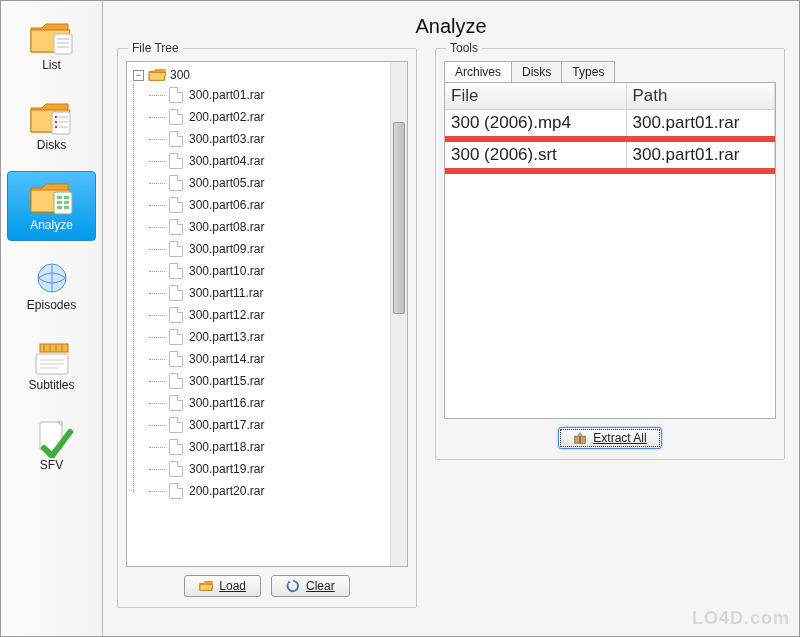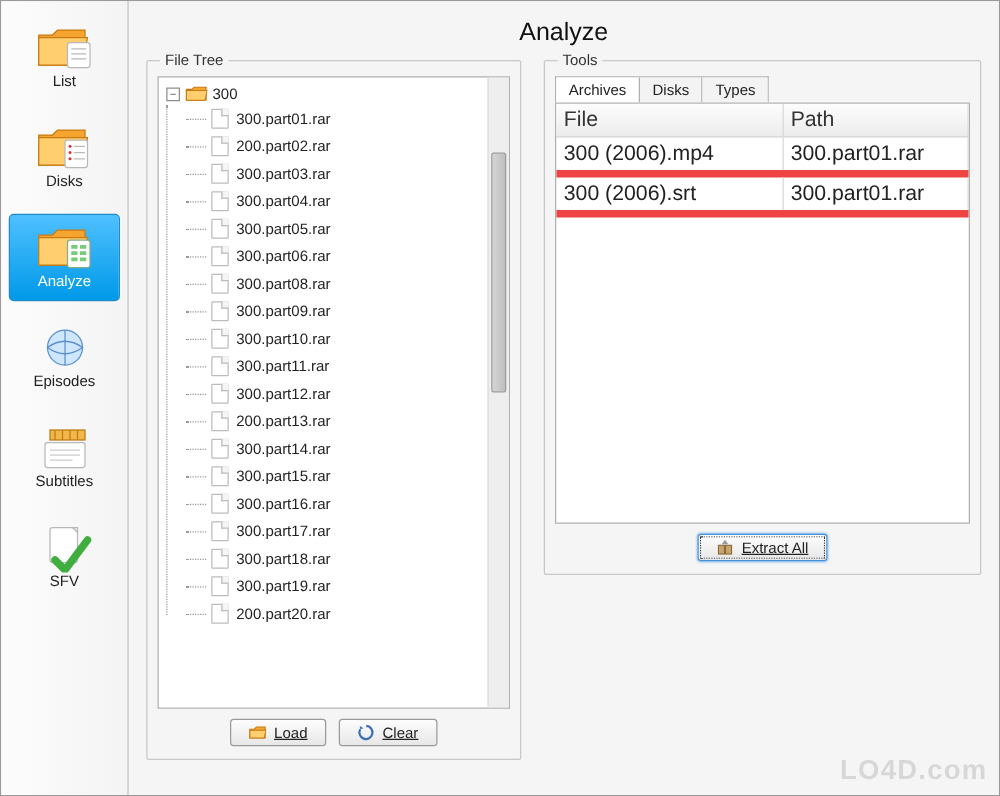--- a/index.html
+++ b/index.html
@@ -262,21 +262,21 @@
     box-shadow: 0 0 2px #6bb2f0;
     text-align: center;
   }
   .btn .bicon { width: 14px; height: 14px; }
 
   
   .watermark {
     position: absolute;
     right: 10px;
     bottom: 8px;
-    font-size: 22px;
+    font-size: 18px;
     font-weight: 600;
     letter-spacing: 1px;
     color: rgba(0,0,0,0.12);
     pointer-events: none;
   }
 </style>
 </head>
 <body>
 
 <div class="app">

